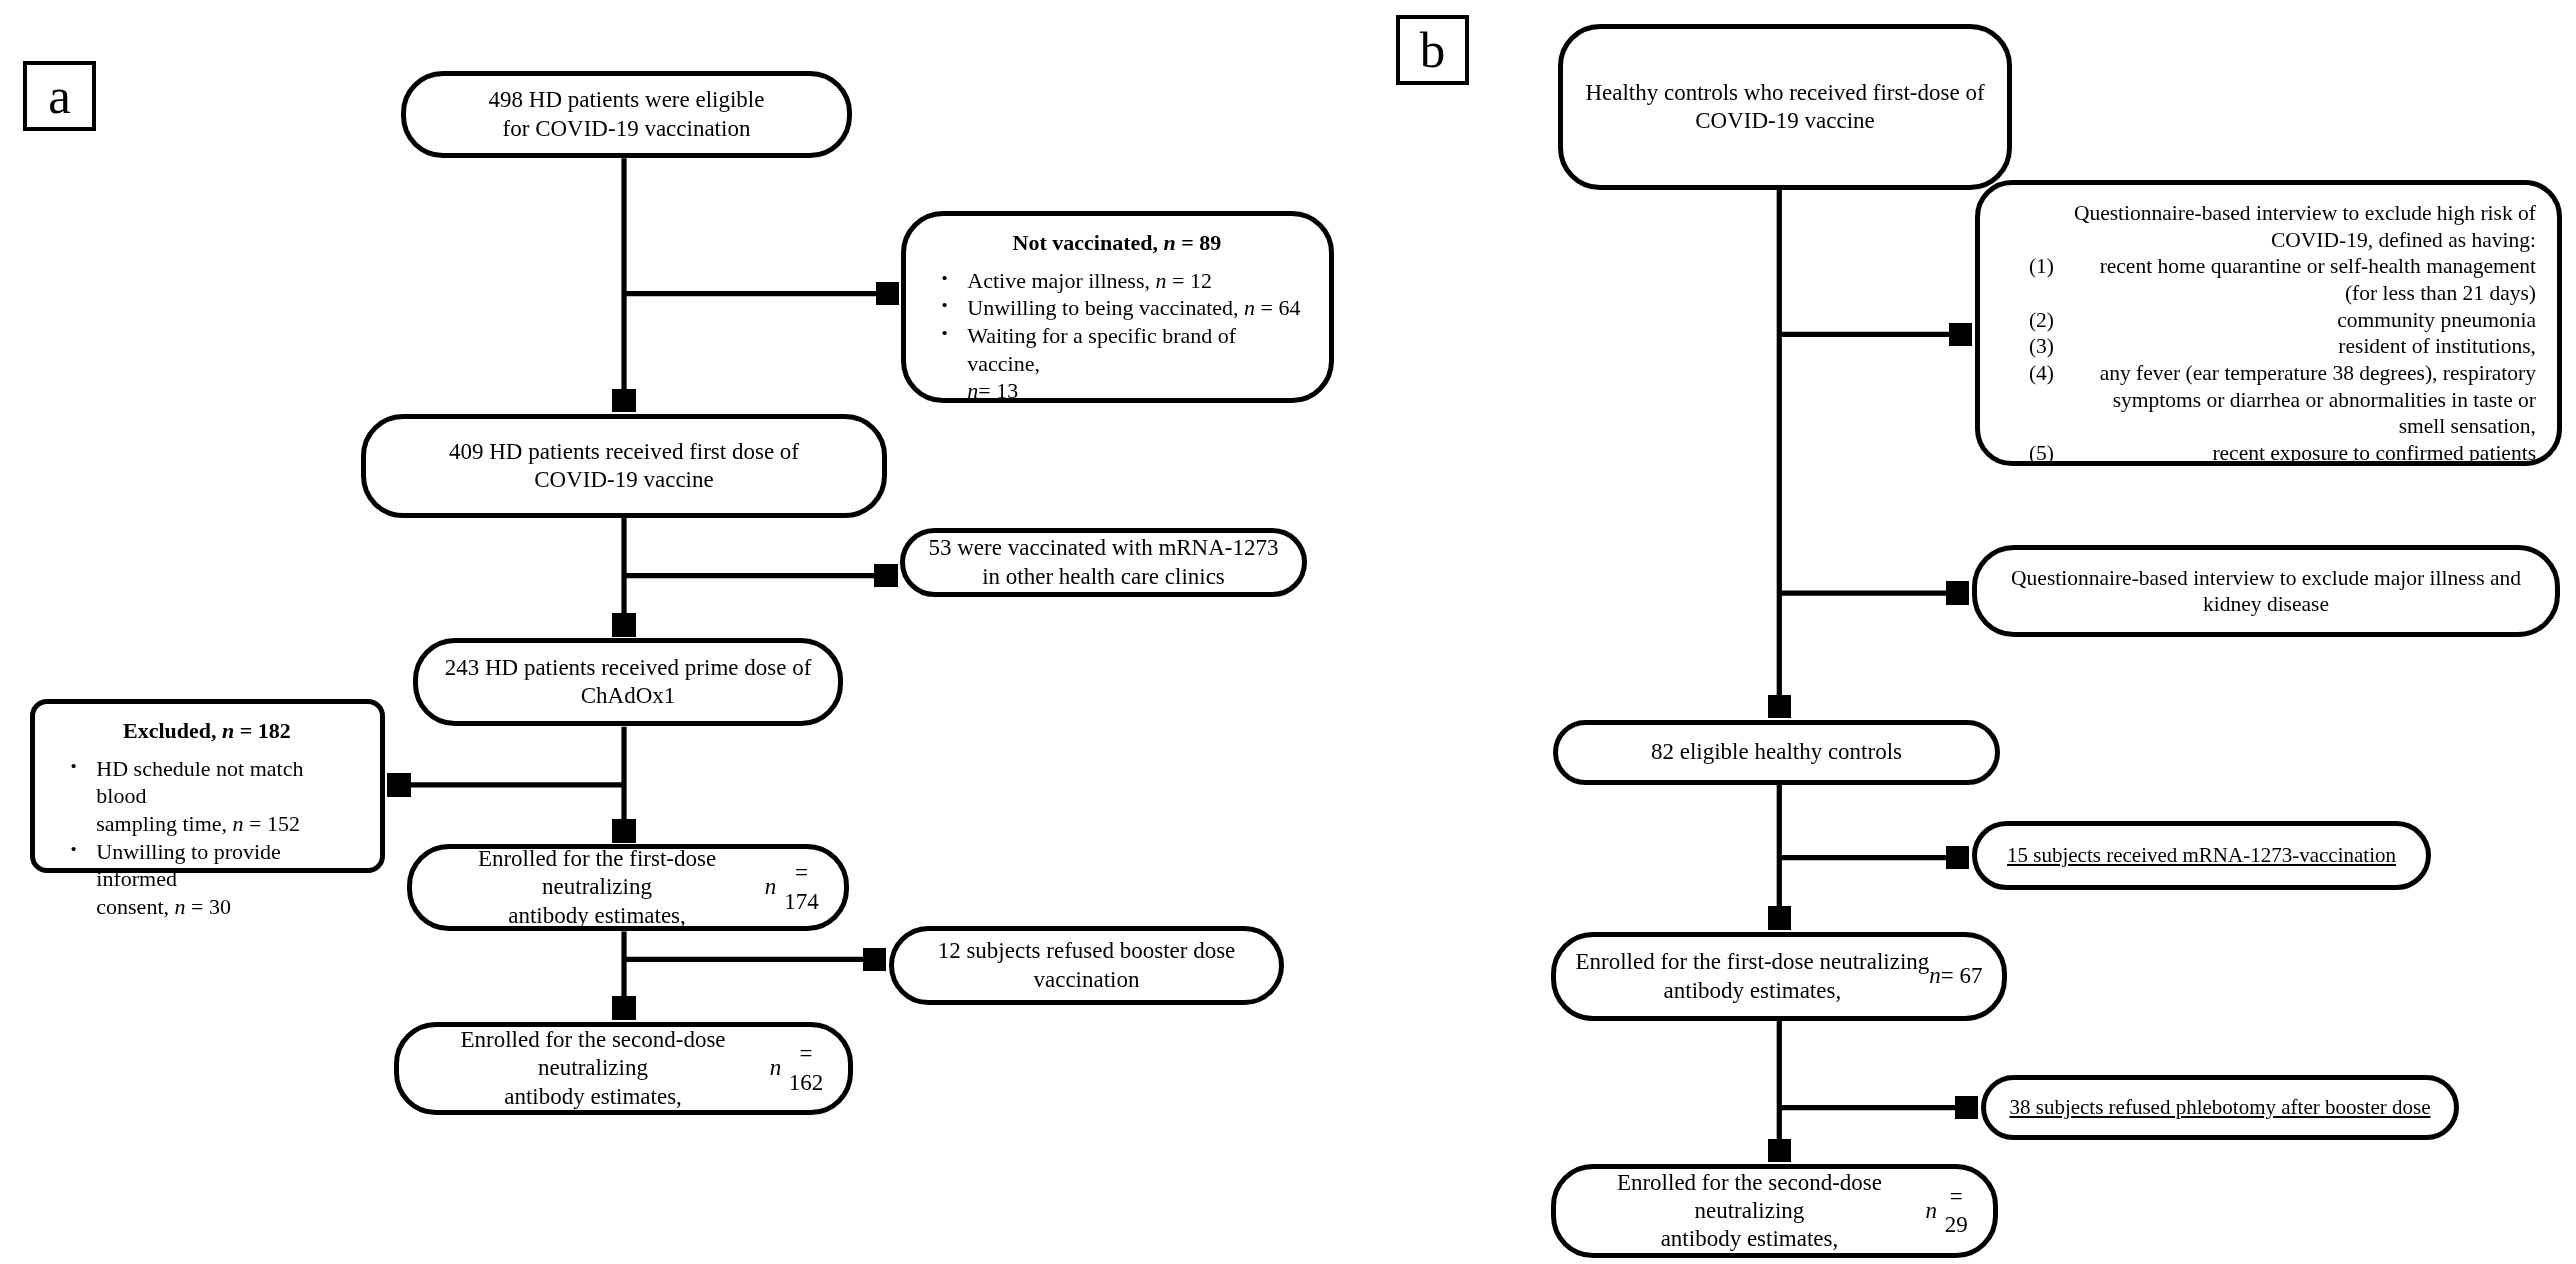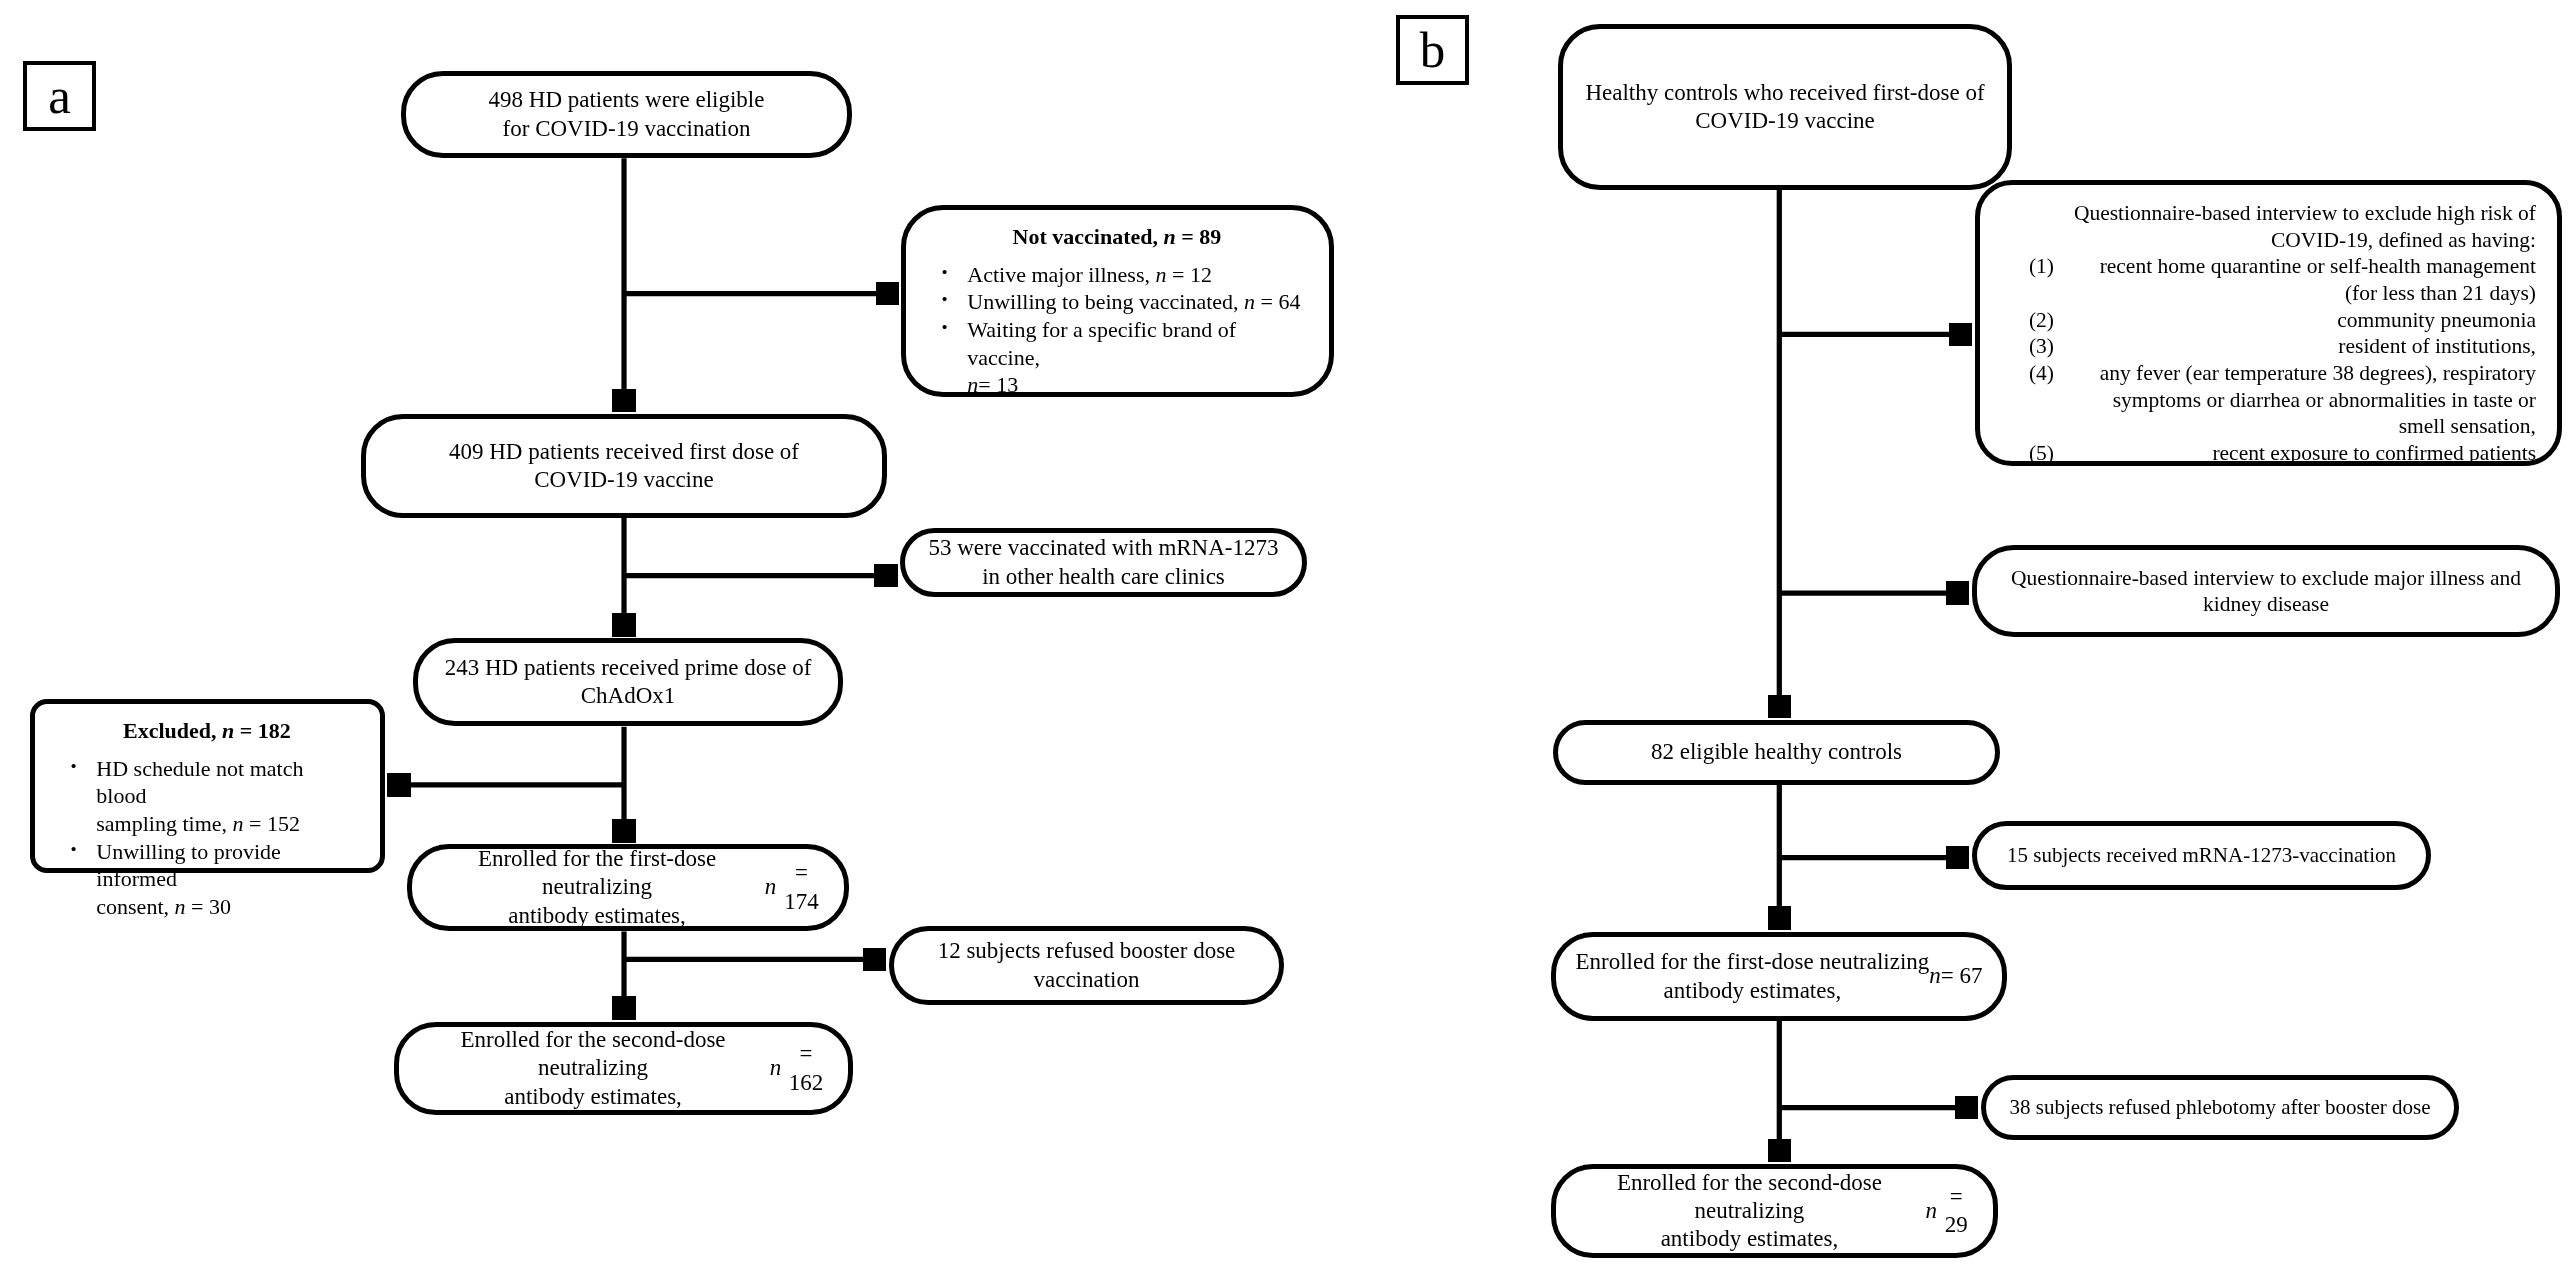--- a/index.html
+++ b/index.html
@@ -3,21 +3,21 @@
 <meta charset="utf-8">
 <style>
   html,body{margin:0;padding:0;background:#ffffff;}
   body{width:2576px;height:1264px;position:relative;font-family:"Liberation Serif","DejaVu Serif",serif;color:#000;}
   #canvas{position:absolute;left:0;top:0;width:2576px;height:1264px;background:#fff;overflow:hidden;}
   #connectors{position:absolute;left:0;top:0;width:2576px;height:1264px;}
   #connectors path{stroke:#000;stroke-width:9;fill:none;}
   .box{position:absolute;border:5.8px solid #000;border-radius:42px;background:#fff;
        display:flex;align-items:center;justify-content:center;text-align:center;
        white-space:pre-line;font-size:23px;line-height:1.22;padding:4.7px 17.4px;box-sizing:border-box;}
-  .nowrap{white-space:nowrap;}
+  .nowrap{white-space:nowrap;text-decoration:underline;}
   .panel-label{position:absolute;border:4.7px solid #000;background:#fff;display:flex;align-items:center;justify-content:center;
        font-size:51px;box-sizing:border-box;}
   .list-box{position:absolute;border:5.8px solid #000;border-radius:42px;background:#fff;
        box-sizing:border-box;text-align:left;font-size:22px;line-height:1.26;padding:12.8px 17.4px 12.8px 16.3px;}
   .list-title{text-align:center;font-weight:bold;white-space:pre-line;}
   .bullets{margin:10px;padding:0;list-style:none;}
   .bullets li{position:relative;padding-left:35px;white-space:pre-line;}
   .bullets li::before{content:"\2022";position:absolute;left:9.3px;top:0;font-size:0.8em;}
   .q-box{position:absolute;border:5.8px solid #000;border-radius:37px;background:#fff;
        box-sizing:border-box;text-align:left;font-size:21.5px;line-height:1.24;padding:15px 21px;}
@@ -52,21 +52,21 @@
     <path d="M3060 1475 H 3383" marker-end="url(#arrow)"></path>
     <path d="M3060 1755 V 1995" marker-end="url(#arrow)"></path>
     <path d="M3060 1905 H 3398" marker-end="url(#arrow)"></path>
   </svg>
 
   <div class="panel-label" style="left:23px;top:61px;width:73px;height:70px;">a</div>
 
   <div class="box" style="left:401px;top:71px;width:451px;height:87px;">498 HD patients were eligible
 for COVID-19 vaccination</div>
 
-  <div class="list-box" style="left:901px;top:205px;width:433px;height:192px;font-family:Liberation Serif, serif;">
+  <div class="list-box" style="left:901px;top:211px;width:433px;height:192px;font-family:Liberation Serif, serif;">
     <div class="list-title">Not vaccinated, <i>n</i> = 89</div>
     <ul class="bullets">
       <li>Active major illness, <i>n</i> = 12</li>
       <li>Unwilling to being vaccinated, <i>n</i> = 64</li>
       <li>Waiting for a specific brand of vaccine,
 <i>n</i>= 13</li>
     </ul>
   </div>
 
   <div class="box" style="left:361px;top:414px;width:526px;height:104px;">409 HD patients received first dose of

